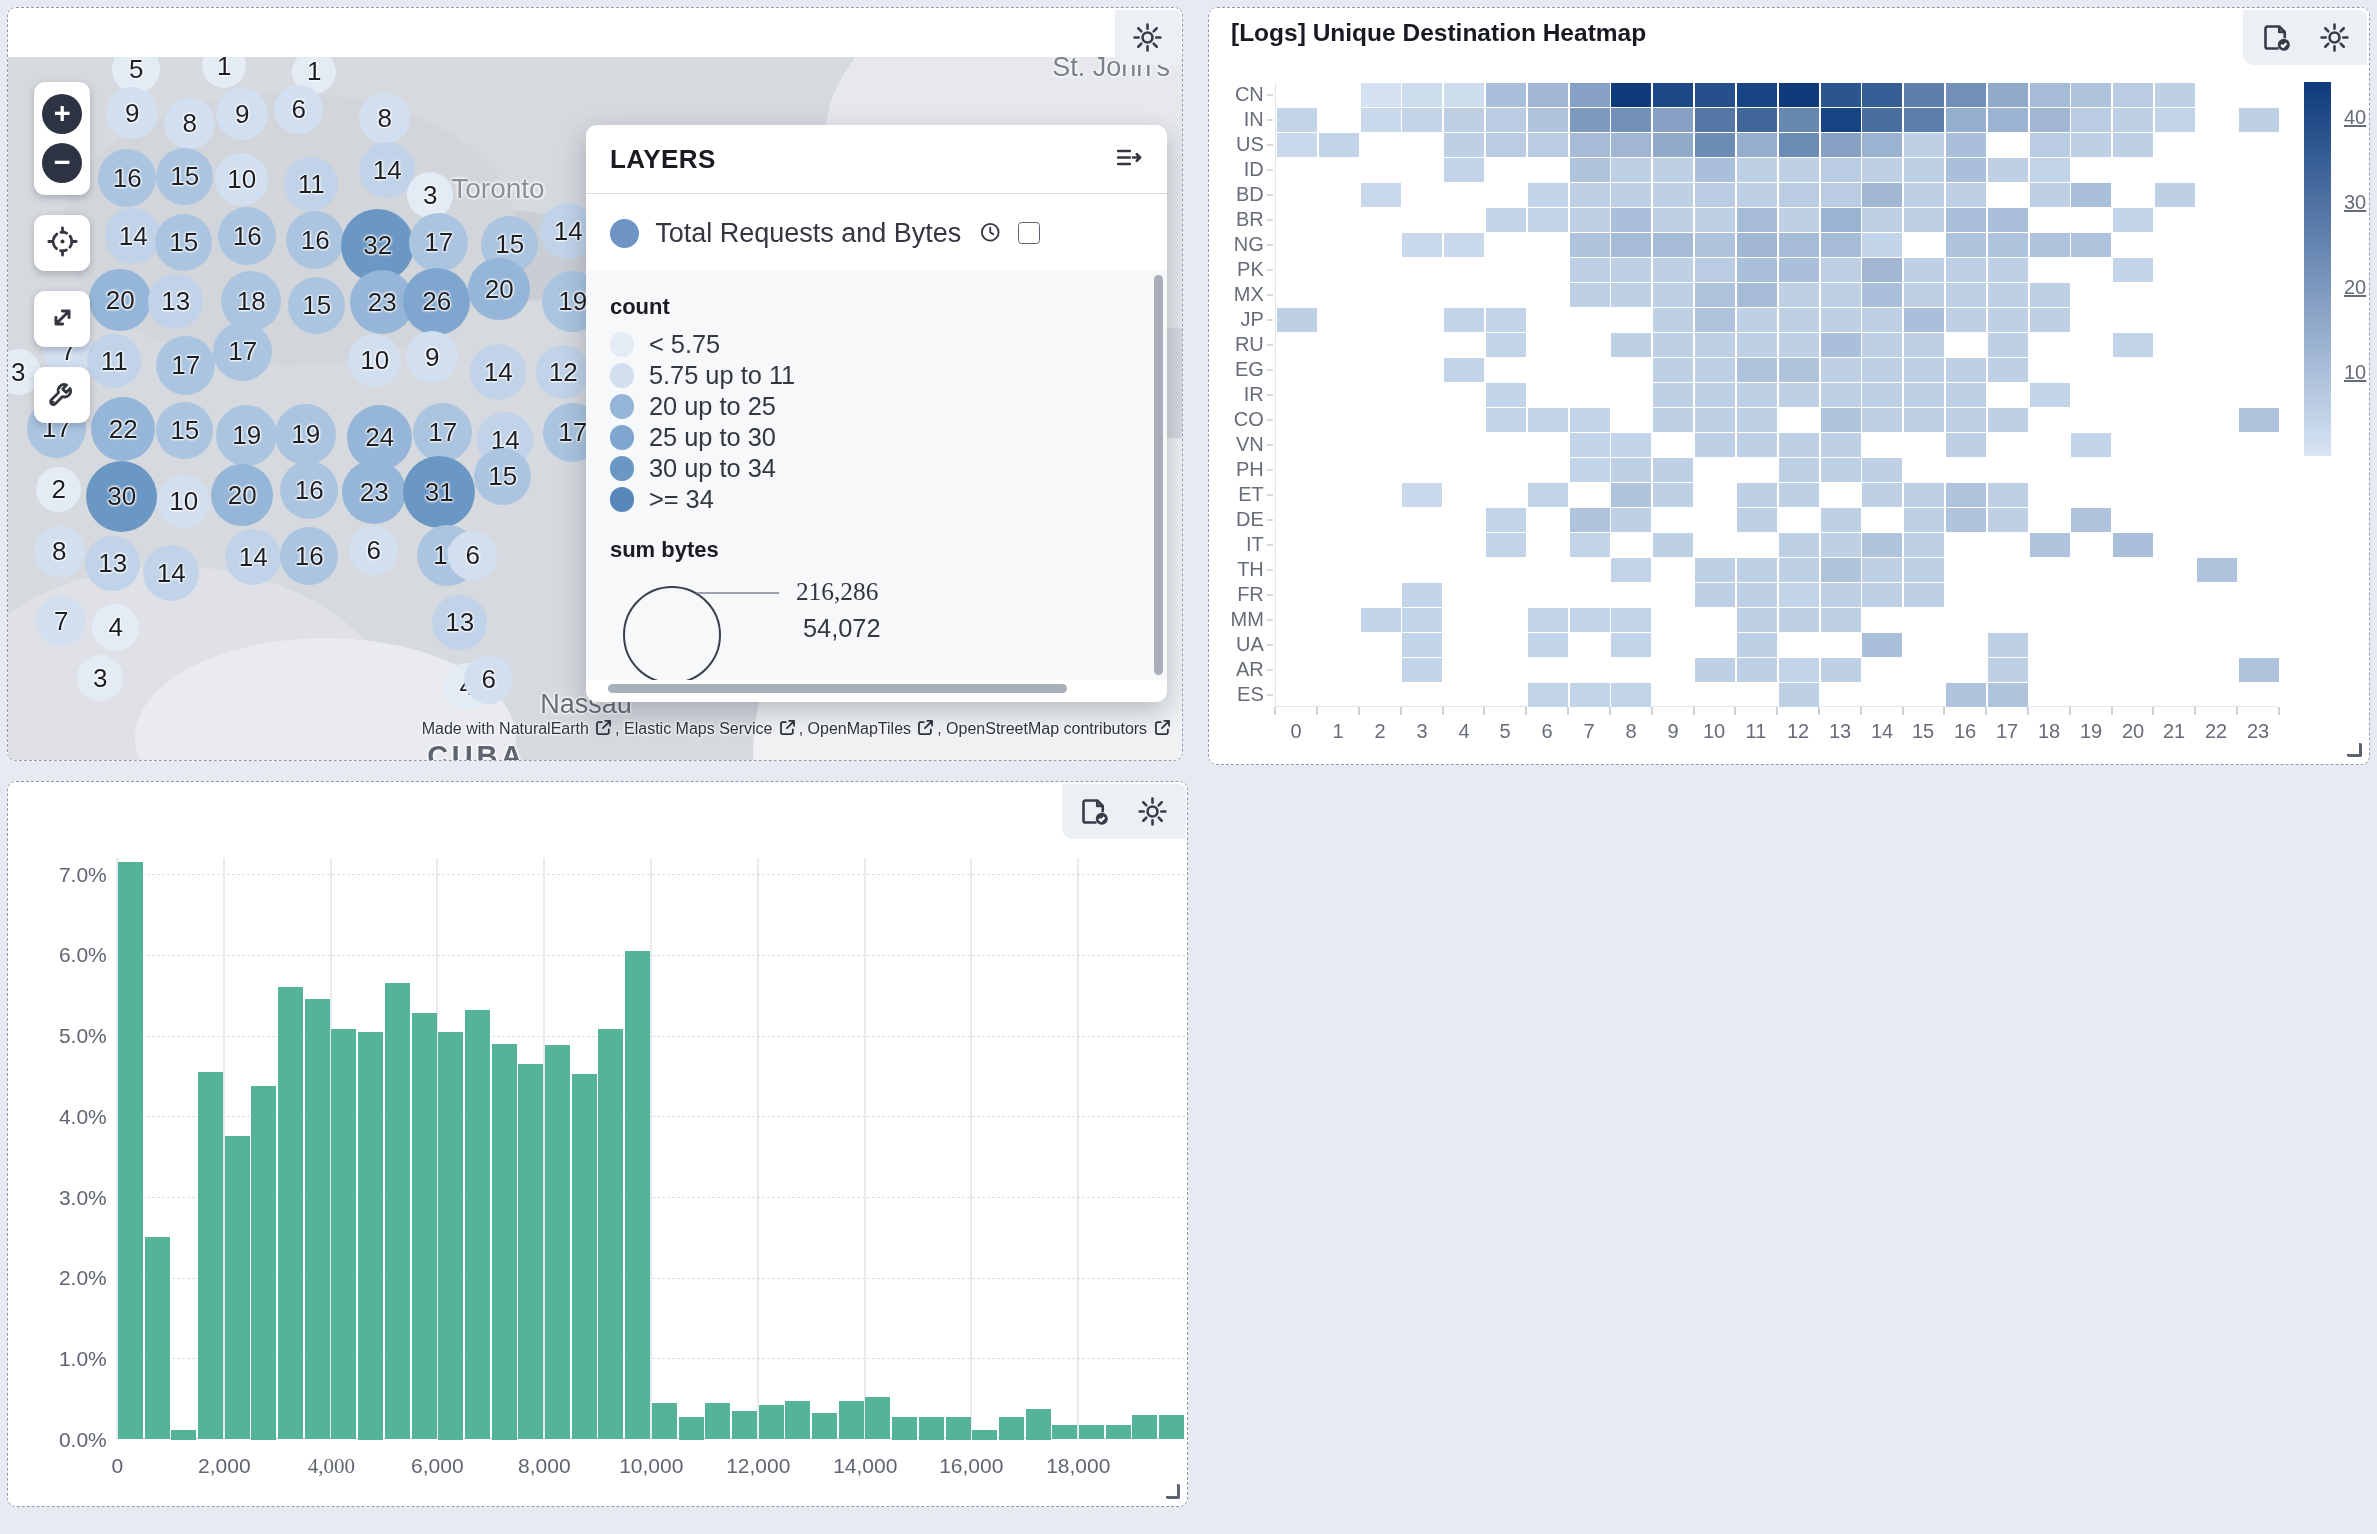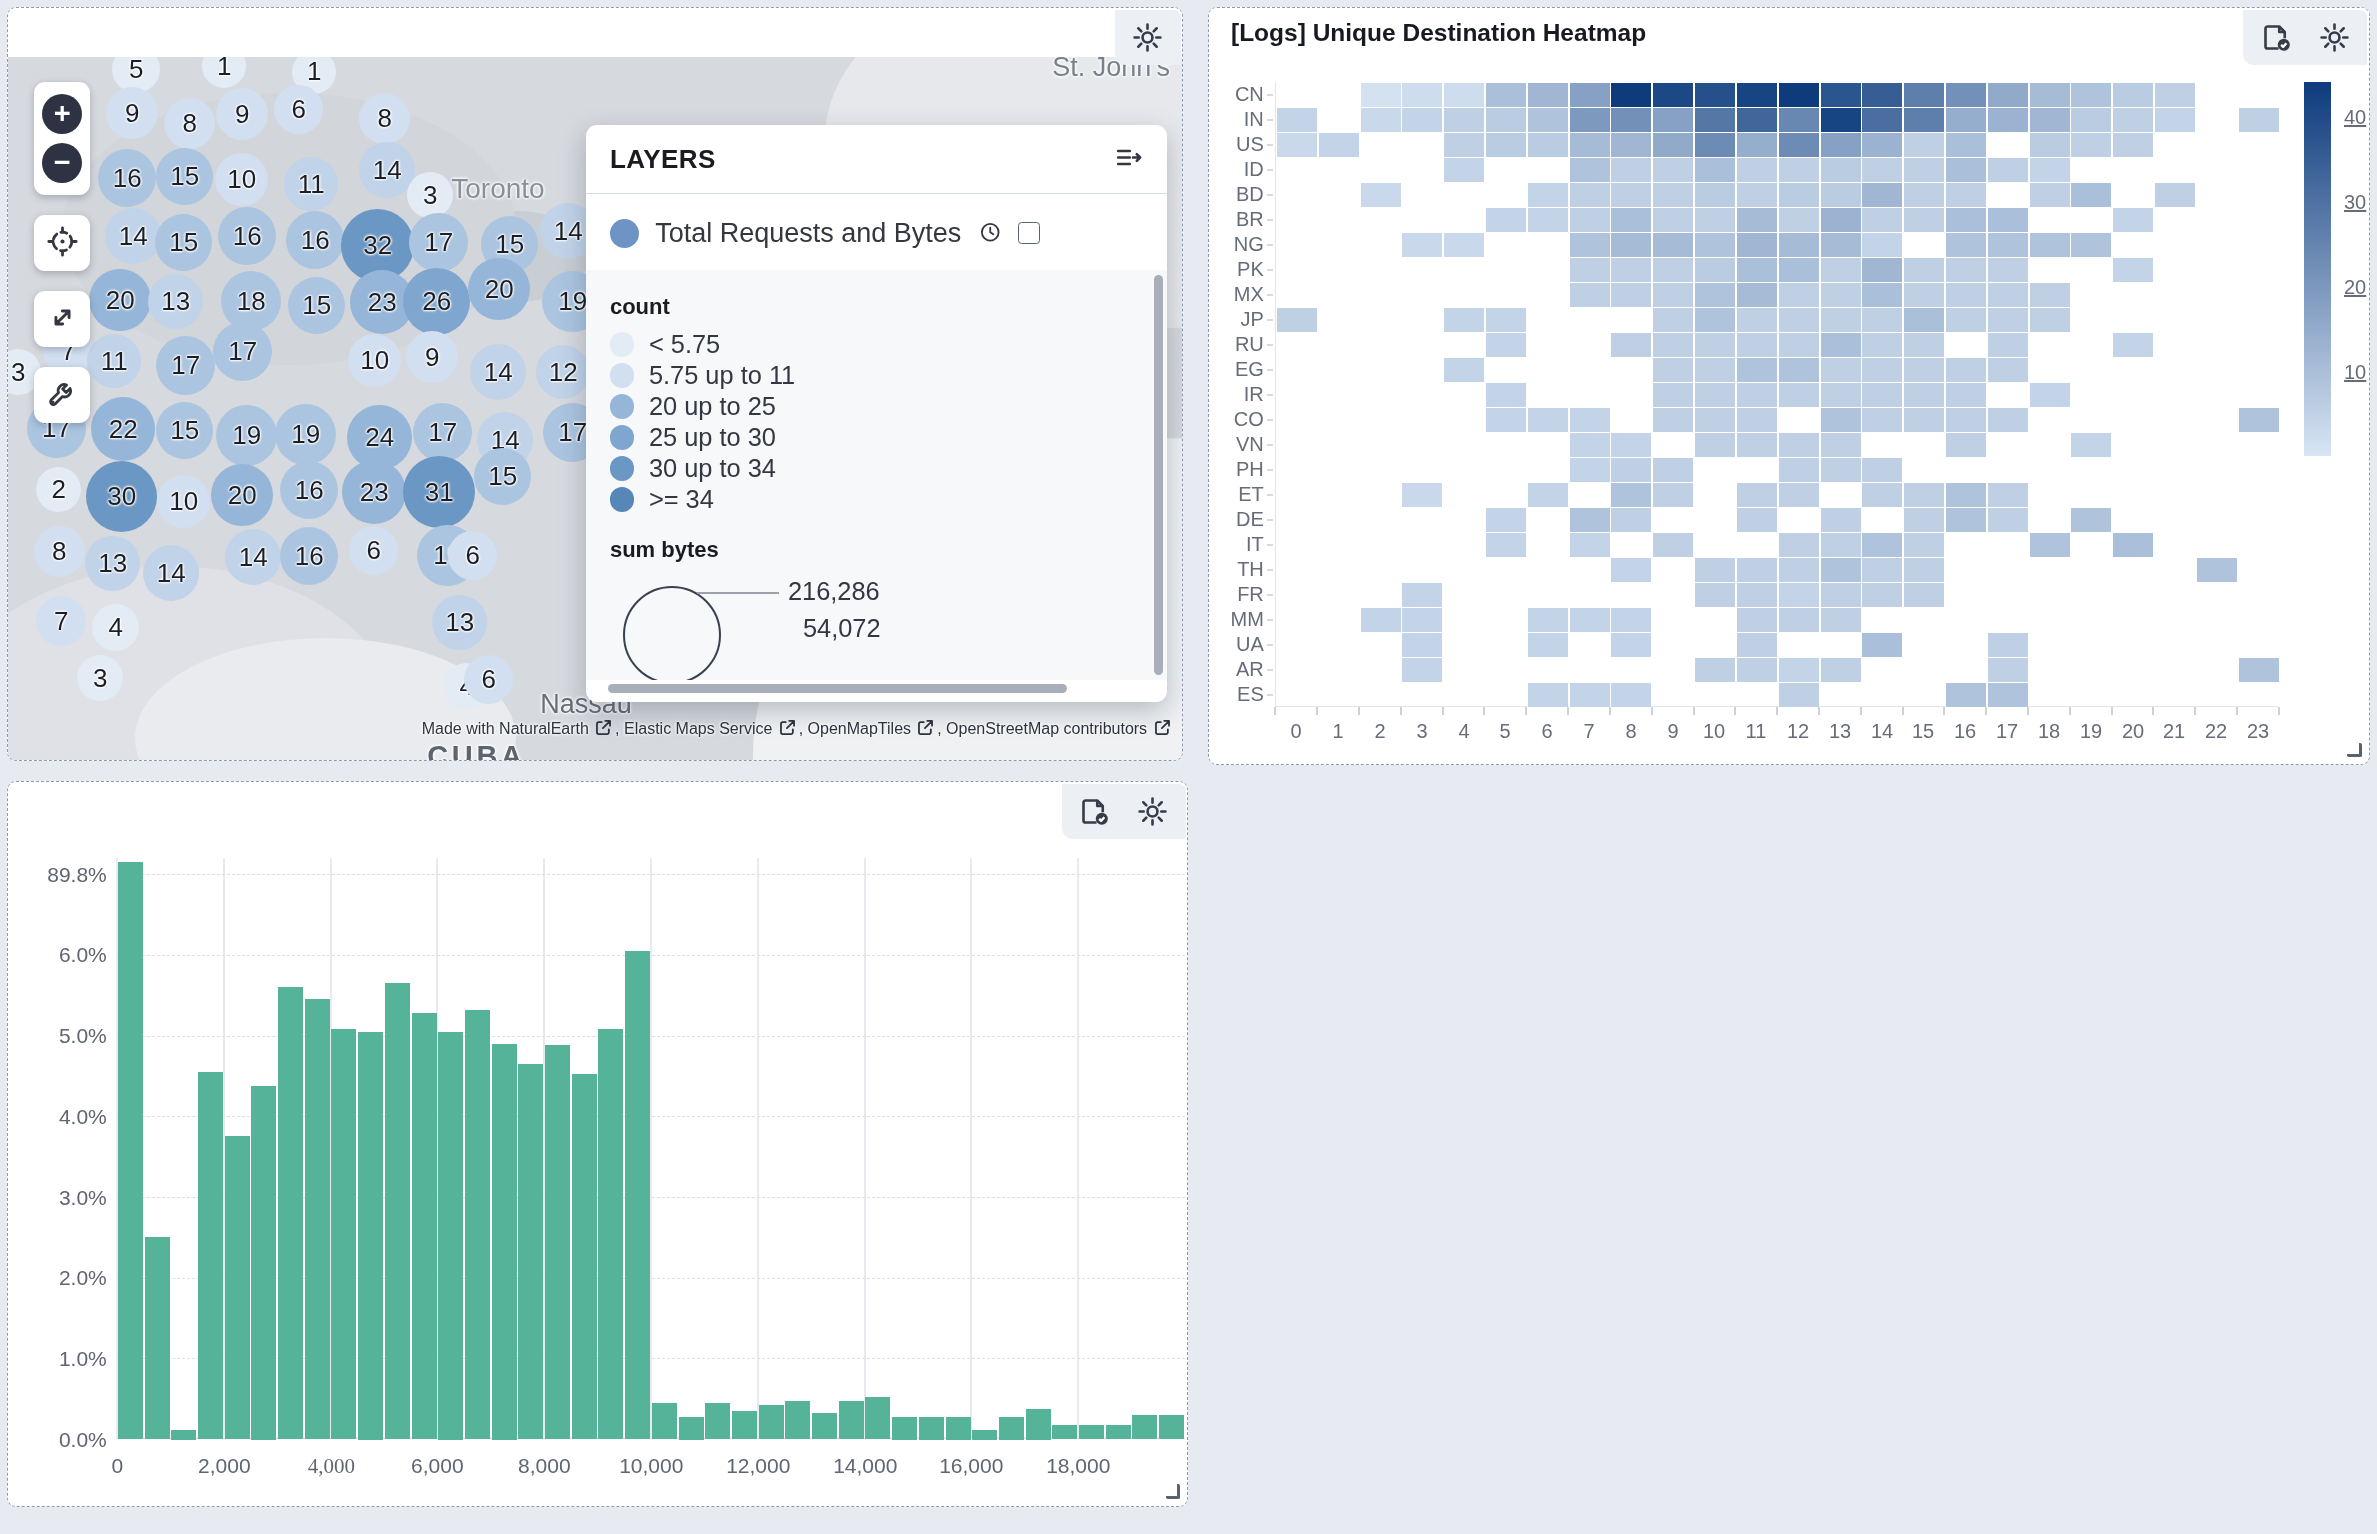--- a/index.html
+++ b/index.html
@@ -270,21 +270,21 @@
               <div class="count-swatch" style="background: rgb(87, 135, 184);"></div>
               <div class="count-label">&gt;= 34</div>
             </div>
           </div>
         <div class="legend-title sumbytes-title">sum bytes</div>
         <div class="sumbytes-diagram">
           <div class="sb-circle" style="left:12.7px;top:14.5px;width:98px;height:98px;"></div>
 
           <div class="sb-line" style="left:87px;top:20px;width:82px;"></div>
 
-          <div class="sb-val" style="left:178px;top:5.4px;">216,286</div>
+          <div class="sb-val" style="left:186px;top:5.4px;font-family:Liberation Serif, serif;">216,286</div>
           <div class="sb-val" style="left:193px;top:42px;">54,072</div>
         </div>
       </div>
       <div class="h-scrollbar"></div>
       <div class="v-scrollbar"></div>
     </div>
   </div>
 </section>
 
 <section class="panel" id="heatmap-panel">
@@ -780,17 +780,17 @@
       <div class="hist-xlabel" style="left: 807px; top: 672px;">14,000</div>
       <div class="hist-xlabel" style="left: 913px; top: 672px;">16,000</div>
       <div class="hist-xlabel" style="left: 1020px; top: 672px;">18,000</div>
       <div class="hist-ylabel" style="left: 14.5px; top: 646px;">0.0%</div>
       <div class="hist-ylabel" style="left: 14.5px; top: 565px;">1.0%</div>
       <div class="hist-ylabel" style="left: 14.5px; top: 484px;">2.0%</div>
       <div class="hist-ylabel" style="left: 14.5px; top: 404px;">3.0%</div>
       <div class="hist-ylabel" style="left: 14.5px; top: 323px;">4.0%</div>
       <div class="hist-ylabel" style="left: 14.5px; top: 242px;">5.0%</div>
       <div class="hist-ylabel" style="left: 14.5px; top: 161px;">6.0%</div>
-      <div class="hist-ylabel" style="left: 14.5px; top: 81px;">89.8%</div>
+      <div class="hist-ylabel" style="left: 14.5px; top: 81px;">7.0%</div>
     </div>
   <div class="resize-handle"></div>
 </section>
 
 
 </body></html>

